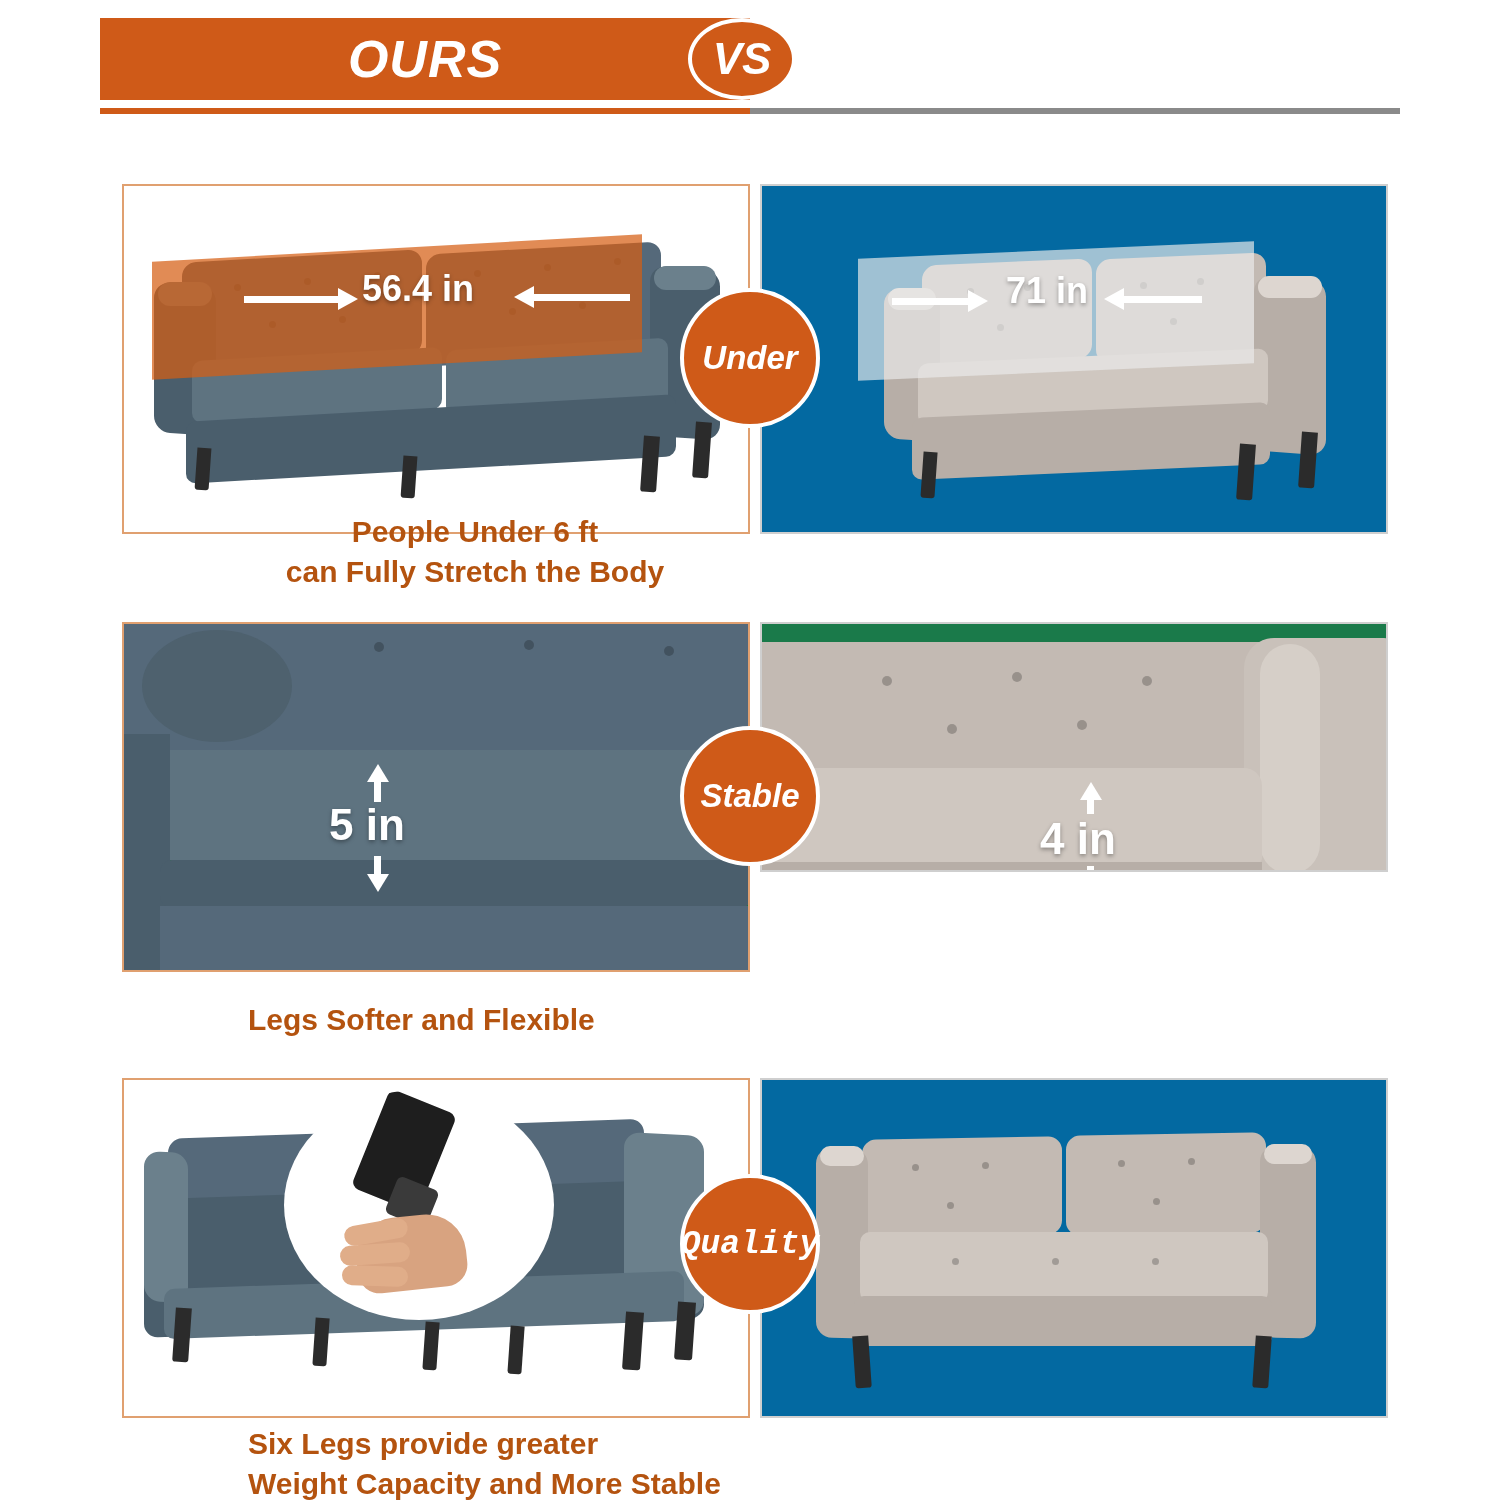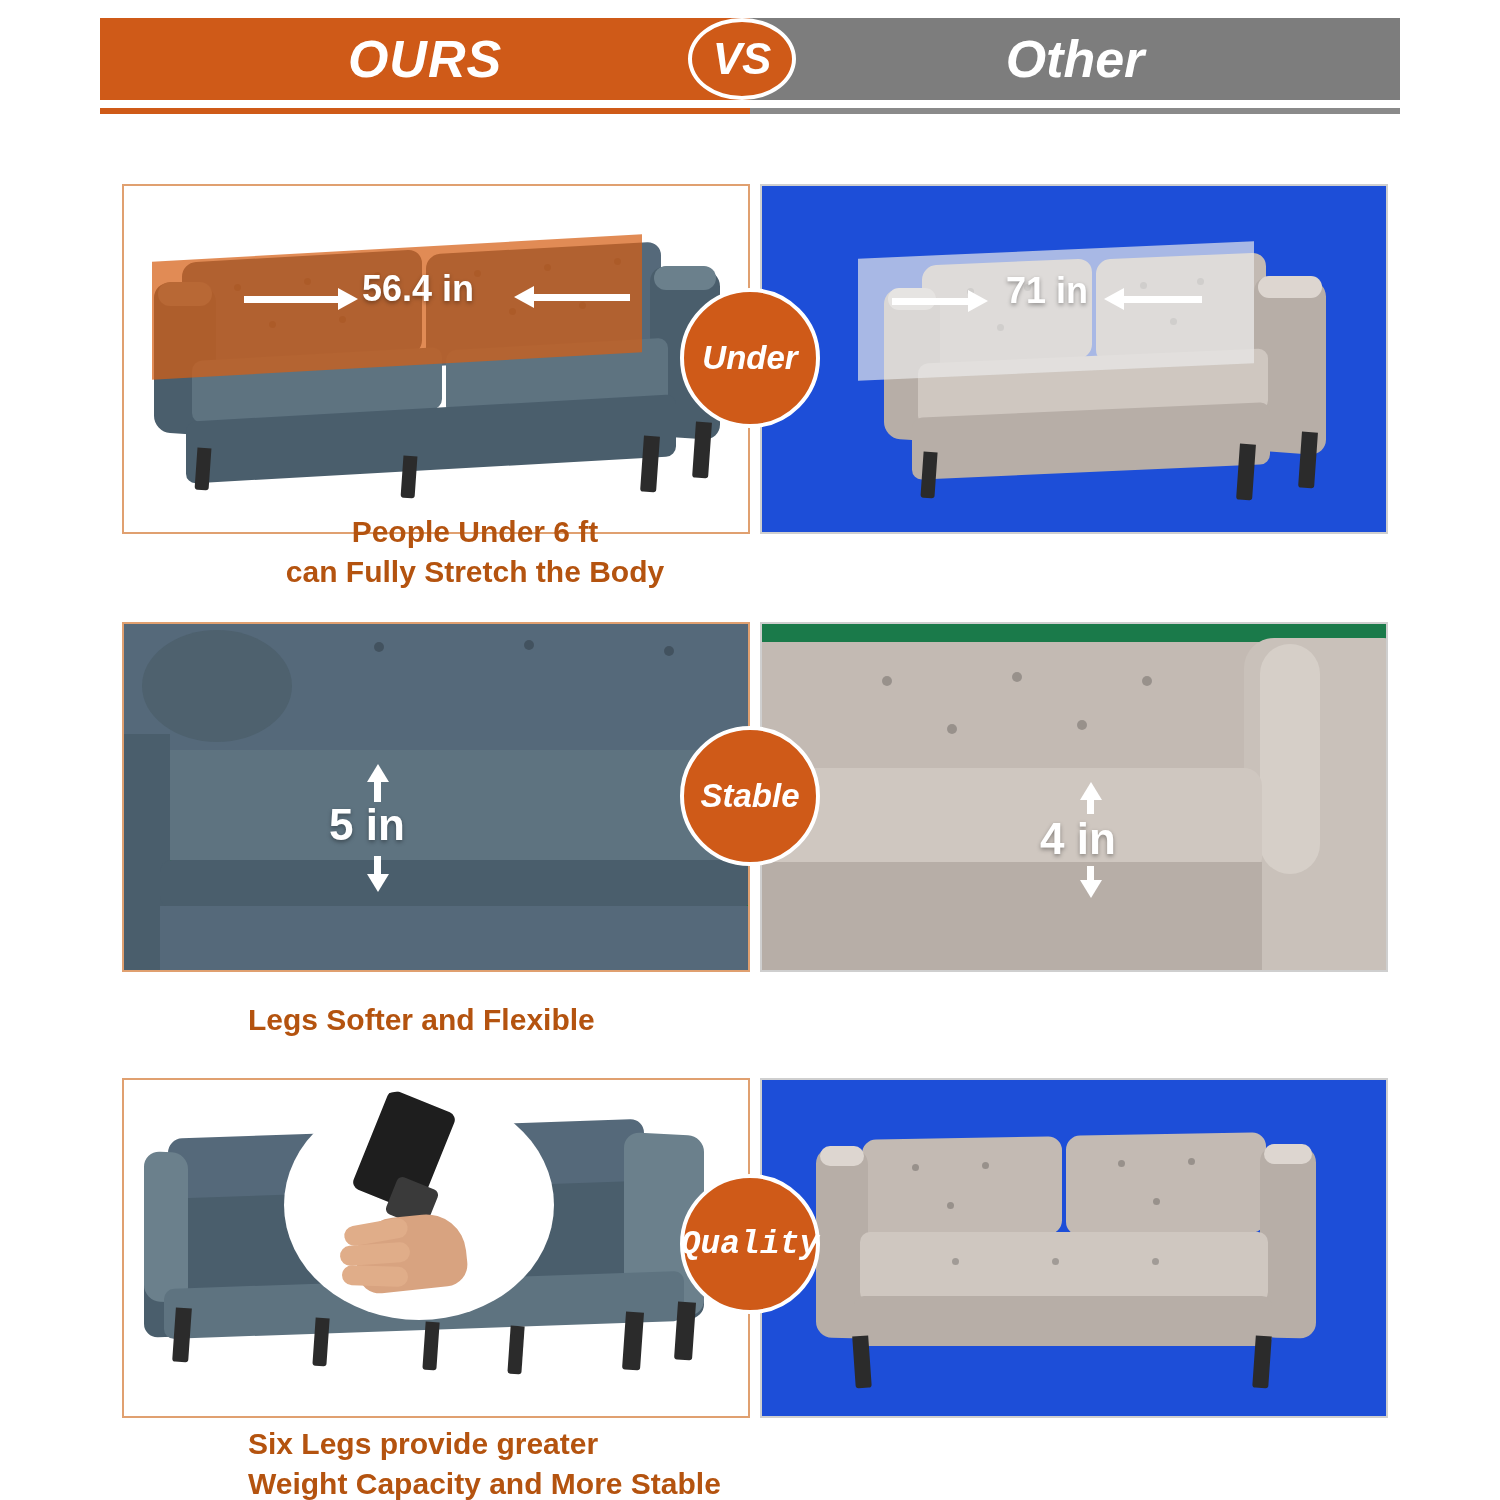--- a/index.html
+++ b/index.html
@@ -101,21 +101,21 @@
   .panel-right {
     left: 760px;
     width: 628px;
     border: 2px solid #cfcfcf;
   }
 
   
   .scene { position: absolute; inset: 0; }
 
   .ours-bg { background: #ffffff; }
-  .other-bg { background: #1d4ed8; text-decoration: underline; }
+  .other-bg { background: #0369a1; text-decoration: underline; }
 
   
   .sofa { position: absolute; }
   .sofa .back {
     position: absolute;
     border-radius: 14px;
   }
   .sofa .seat {
     position: absolute;
     border-radius: 10px;
@@ -247,23 +247,20 @@
     background: #e0ad89;
     border-radius: 20px;
   }
 </style>
 </head>
 <body>
 
 <div class="header">
   <div class="header-ours">
     <span>OURS</span>
-  </div>
-  <div class="header-other">
-    <span>Other</span>
   </div>
 </div>
 <div class="header-rule"></div>
 <div class="header-rule-grey"></div>
 <div class="vs-badge">
   <span>VS</span>
 </div>
 
 <div class="row" style="top:0">
 
@@ -373,21 +370,21 @@
       <div class="cu-band teal-b" style="left:36px; top:282px; width:592px; height:66px;"></div>
 
       <div class="arrow-v arrow-up" style="left:243px; top:140px;"></div>
       <div class="arrow-bar-v" style="left:250px; top:156px; height:22px;"></div>
       <div class="measure-label" style="left:205px; top:176px; font-size:44px;">5 in</div>
       <div class="arrow-bar-v" style="left:250px; top:232px; height:22px;"></div>
       <div class="arrow-v arrow-down" style="left:243px; top:250px;"></div>
     </div>
   </div>
 
-  <div class="panel panel-right" style="top:622px; height:350px; border-color:#cfcfcf;">
+  <div class="panel panel-right" style="top:622px; height:250px; border-color:#cfcfcf;">
     <div class="closeup" style="background:#b9b0a9;">
       <div class="cu-band" style="left:0; top:0; width:628px; height:22px; background:#1a7a4a;"></div>
       <div class="cu-band beige-b" style="left:0; top:18px; width:500px; height:130px;"></div>
       <div class="tuft" style="left:120px; top:52px; width:10px; height:10px;"></div>
       <div class="tuft" style="left:250px; top:48px; width:10px; height:10px;"></div>
       <div class="tuft" style="left:380px; top:52px; width:10px; height:10px;"></div>
       <div class="tuft" style="left:185px; top:100px; width:10px; height:10px;"></div>
       <div class="tuft" style="left:315px; top:96px; width:10px; height:10px;"></div>
 
       <div style="position:absolute; left:482px; top:14px; width:150px; height:334px; background:#c9c1ba; border-radius:30px 10px 0 0;"></div>

